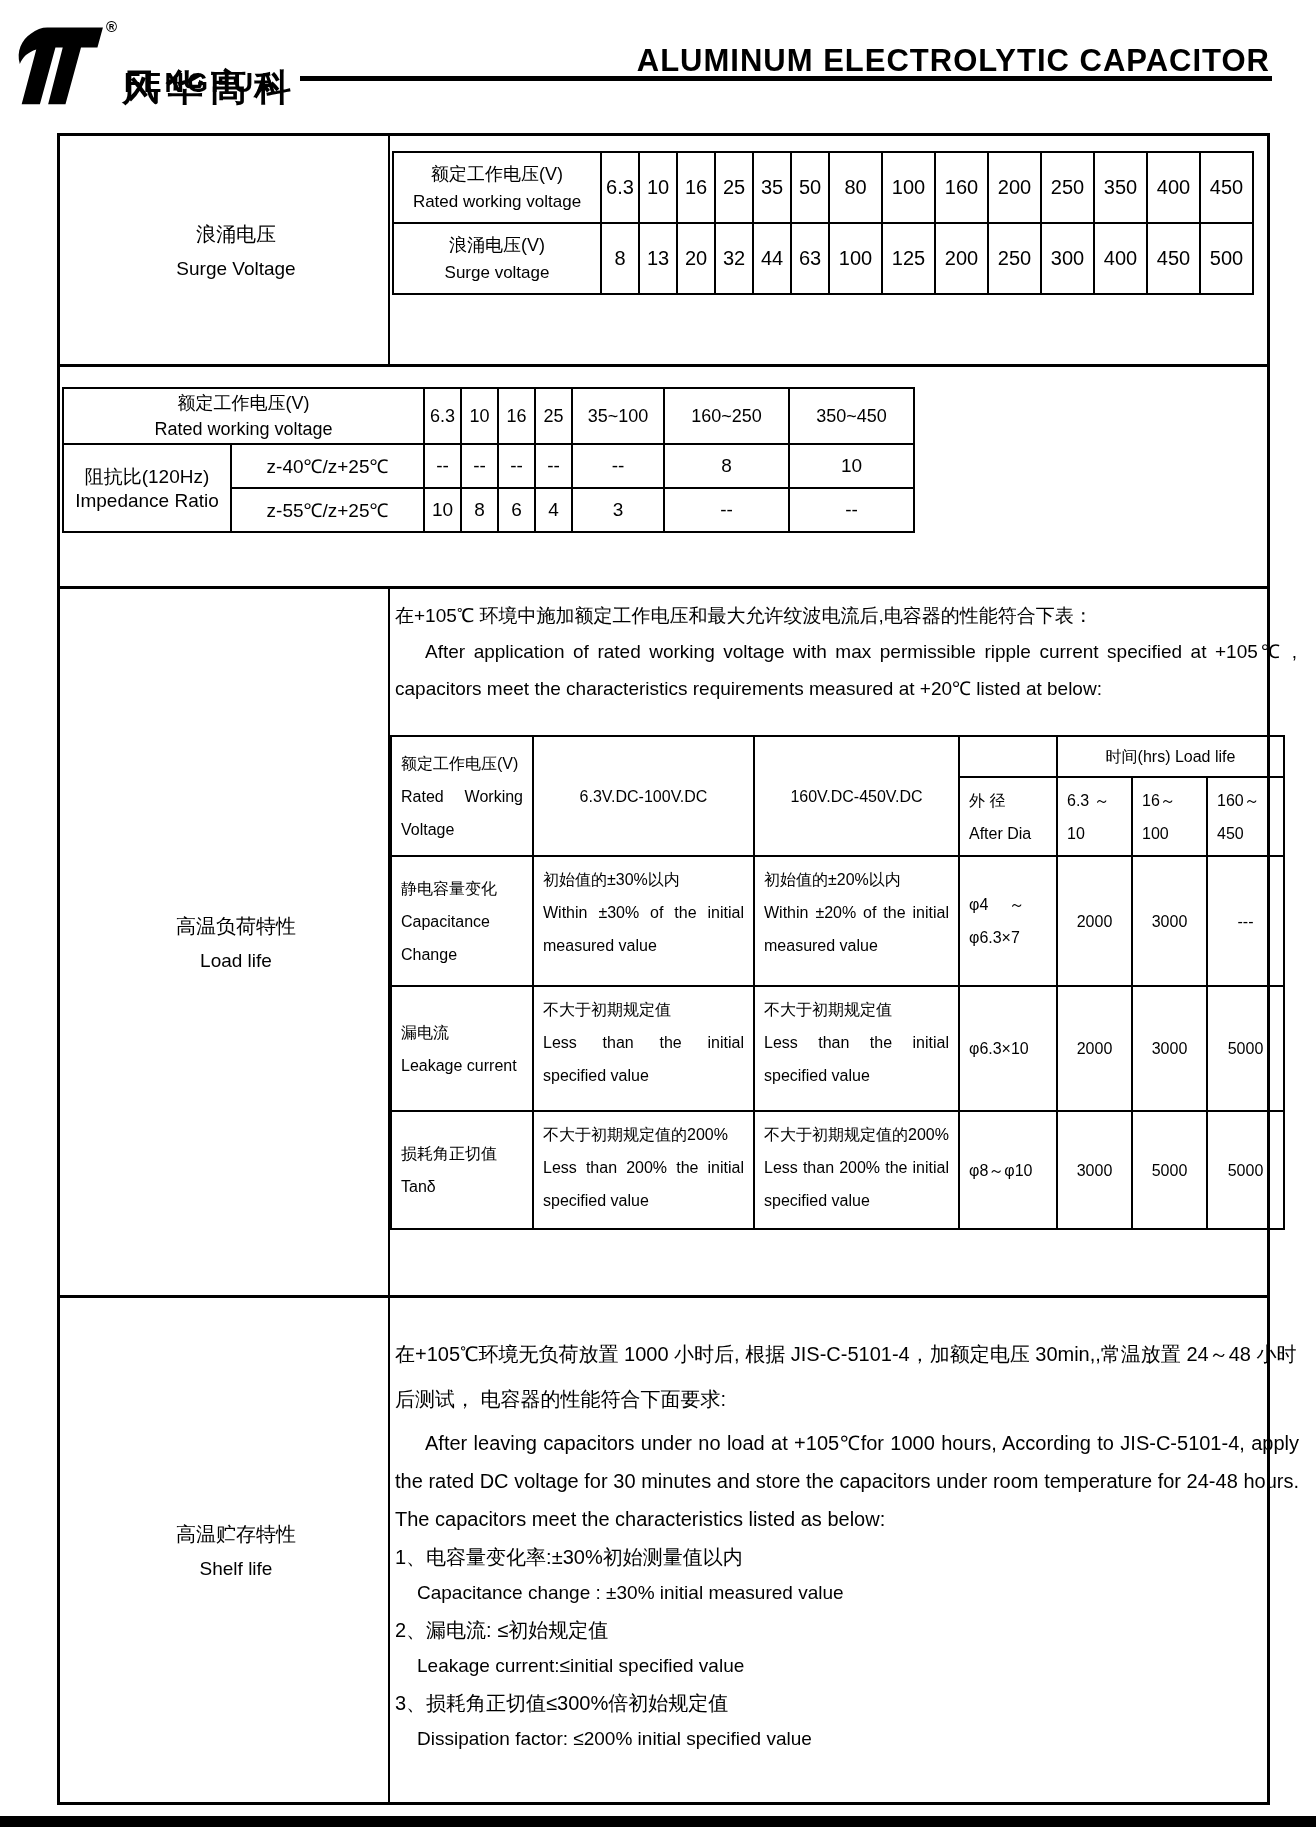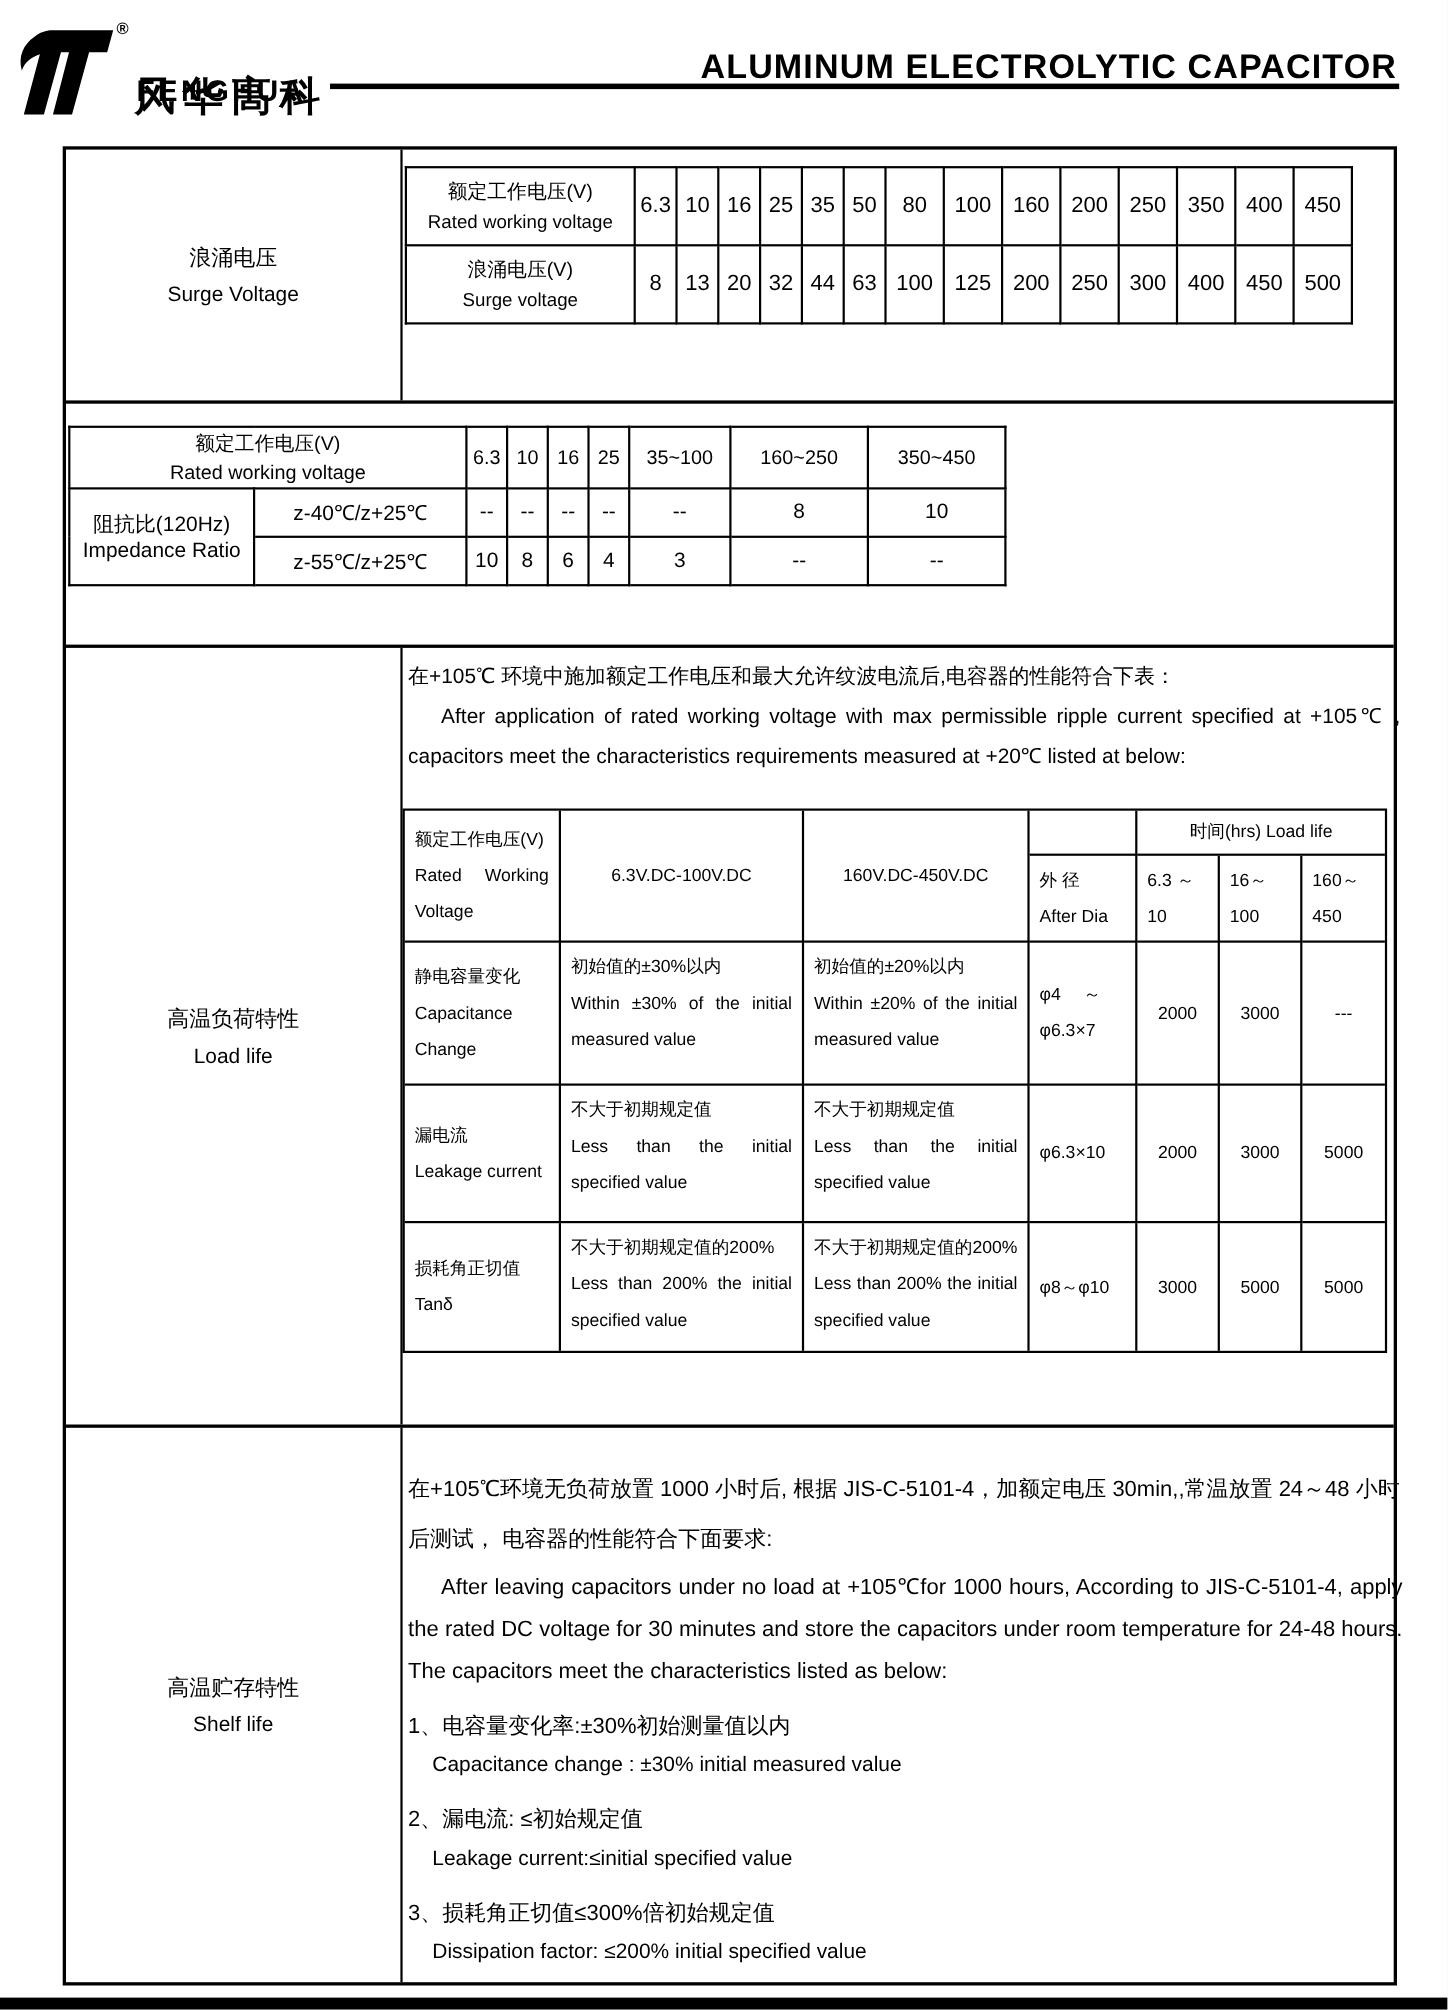--- a/index.html
+++ b/index.html
@@ -18,21 +18,21 @@
   .header-line { position:absolute; left:300px; top:76px; width:972px; height:5px; background:#000; }
   .bottom-bar { position:absolute; left:0; bottom:0; width:100%; height:11px; background:#000; }
 
   
   .outer { position:absolute; left:57px; top:133px; width:1213px; height:1672px;
            border:3px solid #000; display:flex; flex-direction:column; }
   .section { display:flex; flex-shrink:0; }
   .section + .section { border-top:3px solid #000; }
   .s1 { height:228px; } .s2 { height:222px; } .s3 { height:709px; } .s4 { flex:1; }
   .label-col { width:306px; flex-shrink:0; border-right:2px solid #000;
-               display:flex; flex-direction:column; align-items:center; justify-content:center; gap:10px; }
+               display:flex; flex-direction:column; align-items:center; justify-content:center; gap:10px;margin-left:24px; }
   .label-cn { font-size:20px; }
   .label-en { font-size:19px; }
   .content-col { flex:1; position:relative; }
 
   
   table { border-collapse:collapse; }
   .inner-table { position:absolute; border:2px solid #000; }
   .inner-table td { border:2px solid #000; text-align:center; vertical-align:middle; }
   .surge-table { left:2px; top:15px; }
   .surge-table td { height:71px; font-size:20px; }
@@ -58,21 +58,21 @@
   .ll-cell.lastc { border-right:none; } .ll-cell.lastr { border-bottom:none; }
   .ll-cell.mid { display:flex; align-items:center; justify-content:center; text-align:center; padding:2px; }
   .ll-cell.midl { display:flex; align-items:center; text-align:left; }
   .ll-cell .jus { text-align:justify; }
   .pre { white-space:pre-line; }
 
   
   .shelf-text { position:absolute; left:5px; top:34px; width:904px; }
   .shelf-text .p1 { font-size:20px; line-height:45px; }
   .shelf-text .p2 { font-size:20px; line-height:38px; text-align:justify; text-indent:30px; margin-top:2px; }
-  .shelf-item-cn { font-size:20px; line-height:36px; margin-top:13px; }
+  .shelf-item-cn { font-size:20px; line-height:36px; margin-top:1px; }
   .shelf-item-en { font-size:19px; line-height:36px; padding-left:22px; }
 </style>
 </head>
 <body>
 
 <div class="page">
 
   <svg class="logo-icon" viewBox="0 0 100 92">
     <path fill="#000" d="M36 6 L97 6 L91 28 L73 28 L56 90 L37 90 L53 28 L45 28 L28 90 L8 90 L24 30 C15 33 9 38 6 46 C2 32 8 20 18 13 C24 8 30 6 36 6 Z"></path>
   </svg>

